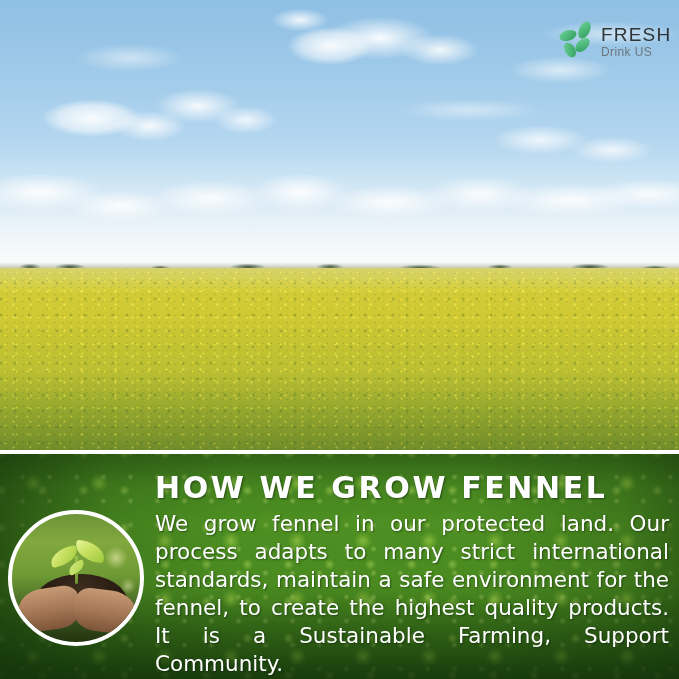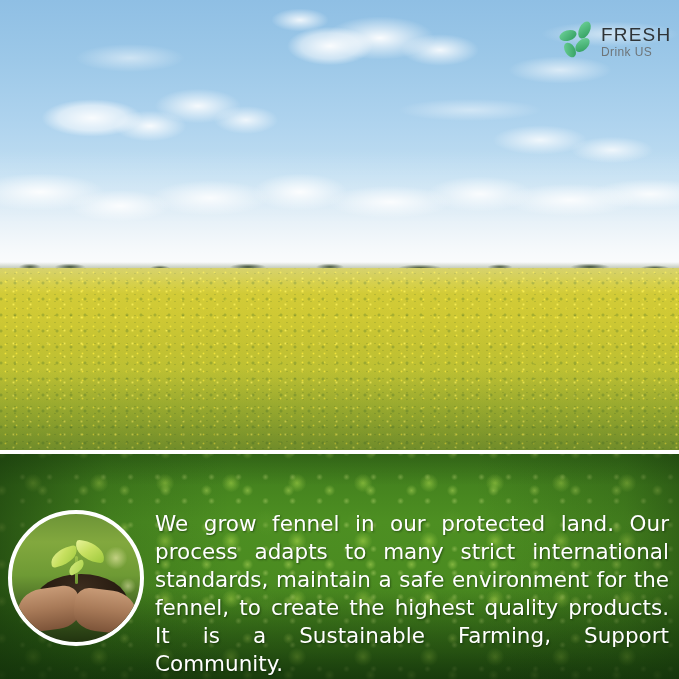--- a/index.html
+++ b/index.html
@@ -390,15 +390,16 @@
   <div class="circle-photo">
     <div class="cp-soil"></div>
     <div class="cp-hand-l"></div>
     <div class="cp-hand-r"></div>
     <div class="cp-stem"></div>
     <div class="cp-leaf cp-leaf-l"></div>
     <div class="cp-leaf cp-leaf-r"></div>
     <div class="cp-leaf cp-leaf-s"></div>
   </div>
 
+  <h1 class="headline">HOW WE GROW FENNEL</h1>
   <p class="body-text">We grow fennel in our protected land. Our process adapts to many strict international standards, maintain a safe environment for the fennel, to create the highest quality products. It is a Sustainable Farming, Support Community.</p>
 
 </div>
 
 </body></html>

